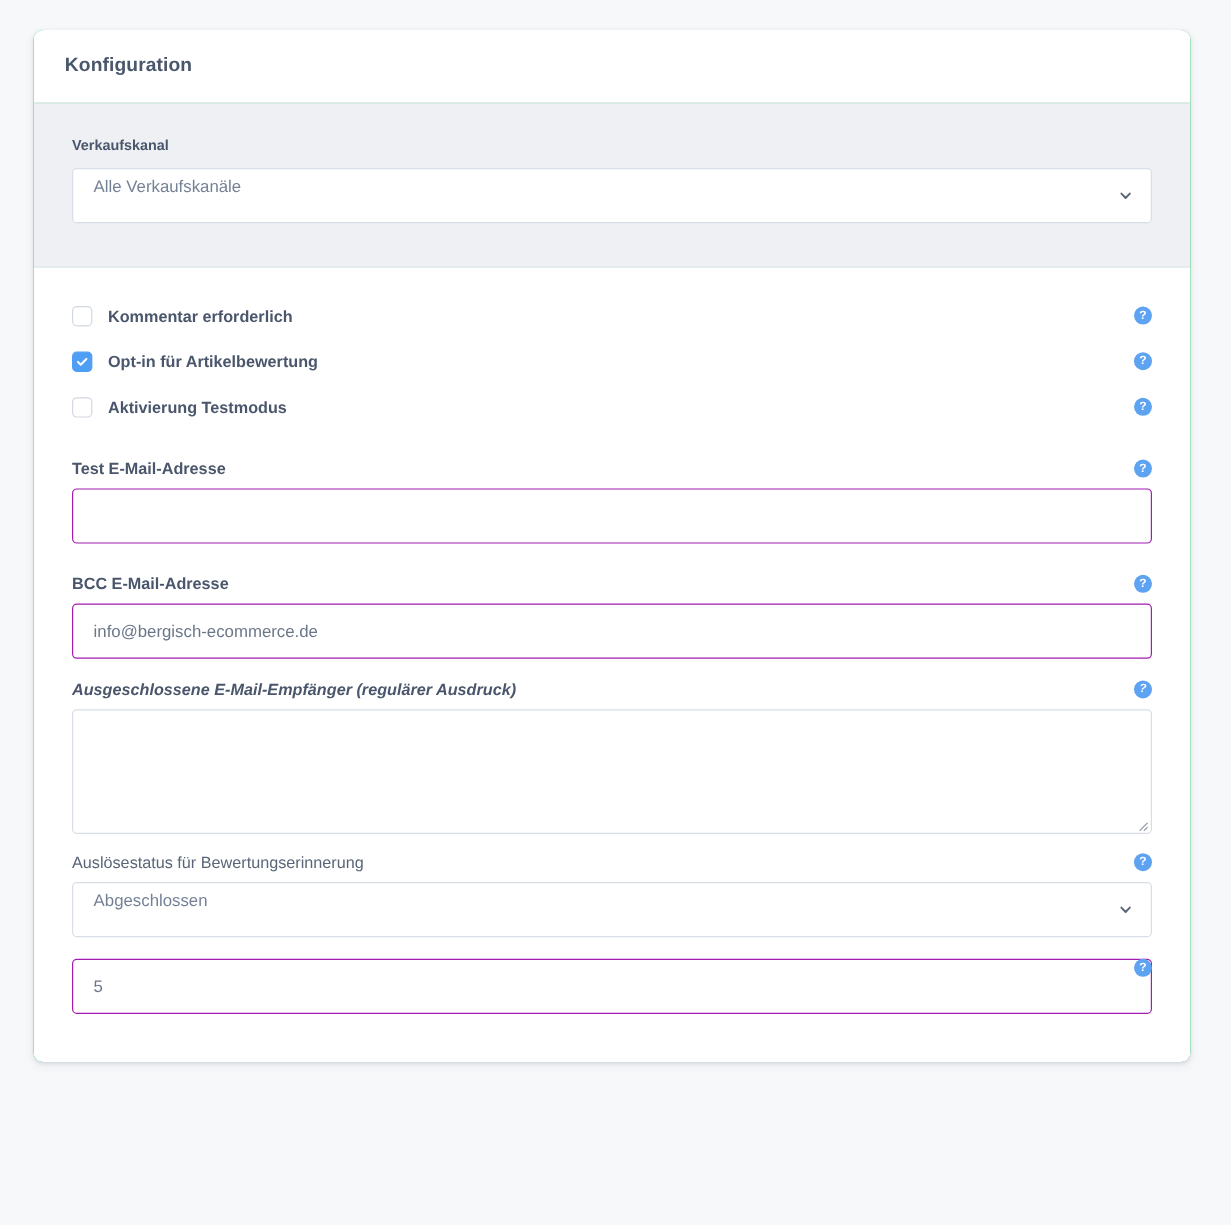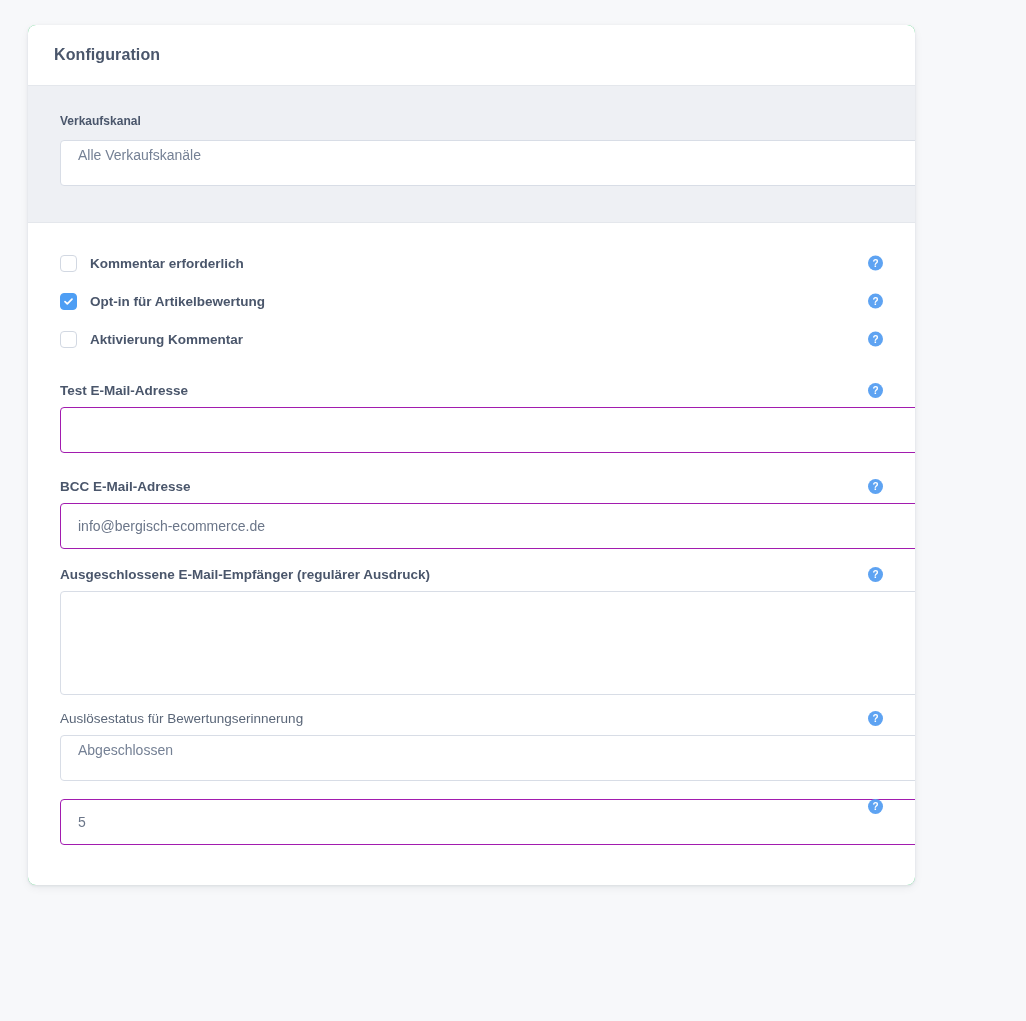--- a/index.html
+++ b/index.html
@@ -19,21 +19,21 @@
     height: 1021px;
     background: #f7f8fa;
     overflow: hidden;
   }
 
   
   .card {
     position: absolute;
     left: 28px;
     top: 25px;
-    width: 887px;
+    width: 964px;
     background: #22c55e;
     border-radius: 8px;
     box-shadow: 0 1px 3px rgba(24,36,60,0.10), 0 3px 10px rgba(24,36,60,0.055);
     overflow: hidden;
   }
 
   .card-header {
     height: 61px;
     display: flex;
     align-items: center;
@@ -227,41 +227,41 @@
           <svg width="11" height="11" viewBox="0 0 11 11" fill="none">
             <path d="M2 5.6 L4.3 7.9 L9 3.1" stroke="#ffffff" stroke-width="1.7" stroke-linecap="round" stroke-linejoin="round"></path>
           </svg>
         </span>
         <span class="check-label">Opt-in für Artikelbewertung</span>
         <span class="help-icon row-aligned">?</span>
       </div>
 
       <div class="check-row">
         <span class="checkbox"></span>
-        <span class="check-label">Aktivierung Kommentar</span>
+        <span class="check-label">Aktivierung Testmodus</span>
         <span class="help-icon row-aligned">?</span>
       </div>
 
       <div class="field" style="margin-top:28px;">
         <label class="field-label">Test E-Mail-Adresse</label>
         <span class="help-icon label-aligned">?</span>
         <div class="text-input">
           <span></span>
         </div>
       </div>
 
       <div class="field" style="margin-top:26px;">
         <label class="field-label">BCC E-Mail-Adresse</label>
         <span class="help-icon label-aligned">?</span>
         <div class="text-input">
           <span>info@bergisch-ecommerce.de</span>
         </div>
       </div>
 
-      <div class="field" style="margin-top:18px;">
+      <div class="field" style="margin-top:18px;font-style:italic;">
         <label class="field-label">Ausgeschlossene E-Mail-Empfänger (regulärer Ausdruck)</label>
         <span class="help-icon label-aligned">?</span>
         <div class="textarea-box">
           <span></span>
           <span class="resize-grip">
             <svg width="12" height="12" viewBox="0 0 12 12" fill="none">
               <path d="M11 5 L5 11 M11 8.5 L8.5 11" stroke="#8c95a5" stroke-width="1" stroke-linecap="round"></path>
             </svg>
           </span>
         </div>

